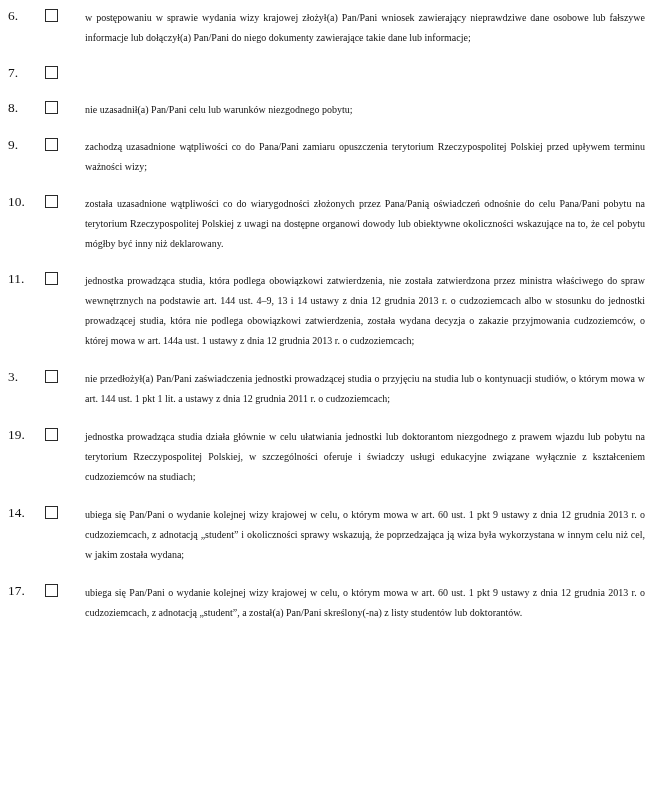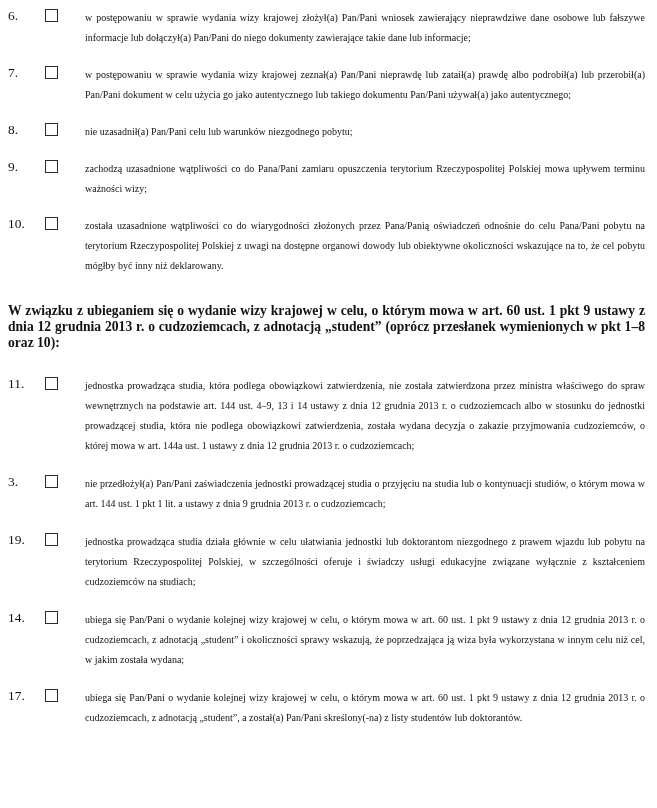--- a/index.html
+++ b/index.html
@@ -54,53 +54,51 @@
 
   <div class="row">
     <span class="num">6.</span>
     <span><span class="cbx"></span></span>
     <p class="txt">w postępowaniu w sprawie wydania wizy krajowej złożył(a) Pan/Pani wniosek zawierający nieprawdziwe dane osobowe lub fałszywe informacje lub dołączył(a) Pan/Pani do niego dokumenty zawierające takie dane lub informacje;</p>
   </div>
 
   <div class="row">
     <span class="num">7.</span>
     <span><span class="cbx"></span></span>
-    <p class="txt">w postępowaniu w sprawie wydania wizy krajowej zeznał(a) Pan/Pani nieprawdę lub zataił(a) prawdę albo podrobił(a) lub przerobił(a) Pan/Pani dokument w celu użycia go jako autentycznego lub takiego dokumentu Pan/Pani używał(a) jako autentycznego;</p>
   </div>
 
   <div class="row">
     <span class="num">8.</span>
     <span><span class="cbx"></span></span>
     <p class="txt">nie uzasadnił(a) Pan/Pani celu lub warunków niezgodnego pobytu;</p>
   </div>
 
   <div class="row">
     <span class="num">9.</span>
     <span><span class="cbx"></span></span>
-    <p class="txt">zachodzą uzasadnione wątpliwości co do Pana/Pani zamiaru opuszczenia terytorium Rzeczypospolitej Polskiej mowa upływem terminu ważności wizy;</p>
+    <p class="txt">zachodzą uzasadnione wątpliwości co do Pana/Pani zamiaru opuszczenia terytorium Rzeczypospolitej Polskiej przed upływem terminu ważności wizy;</p>
   </div>
 
   <div class="row">
     <span class="num">10.</span>
     <span><span class="cbx"></span></span>
     <p class="txt">została uzasadnione wątpliwości co do wiarygodności złożonych przez Pana/Panią oświadczeń odnośnie do celu Pana/Pani pobytu na terytorium Rzeczypospolitej Polskiej z uwagi na dostępne organowi dowody lub obiektywne okoliczności wskazujące na to, że cel pobytu mógłby być inny niż deklarowany.</p>
   </div>
 
-  <p class="heading">W związku z ubieganiem się o wydanie wizy krajowej w celu, o którym mowa w art. 60 ust. 1 pkt 9 ustawy z dnia 12 grudnia 2013 r. o cudzoziemcach, z adnotacją „student” (oprócz przesłanek wymienionych w pkt 1–8 oraz 10):</p>
 
   <div class="row p2">
     <span class="num">11.</span>
     <span><span class="cbx"></span></span>
     <p class="txt">jednostka prowadząca studia, która podlega obowiązkowi zatwierdzenia, nie została zatwierdzona przez ministra właściwego do spraw wewnętrznych na podstawie art. 144 ust. 4–9, 13 i 14 ustawy z dnia 12 grudnia 2013 r. o cudzoziemcach albo w stosunku do jednostki prowadzącej studia, która nie podlega obowiązkowi zatwierdzenia, została wydana decyzja o zakazie przyjmowania cudzoziemców, o której mowa w art. 144a ust. 1 ustawy z dnia 12 grudnia 2013 r. o cudzoziemcach;</p>
   </div>
 
   <div class="row p2">
     <span class="num">3.</span>
     <span><span class="cbx"></span></span>
-    <p class="txt">nie przedłożył(a) Pan/Pani zaświadczenia jednostki prowadzącej studia o przyjęciu na studia lub o kontynuacji studiów, o którym mowa w art. 144 ust. 1 pkt 1 lit. a ustawy z dnia 9 grudnia 2013 r. o cudzoziemcach;</p>
+    <p class="txt">nie przedłożył(a) Pan/Pani zaświadczenia jednostki prowadzącej studia o przyjęciu na studia lub o kontynuacji studiów, o którym mowa w art. 144 ust. 1 pkt 1 lit. a ustawy z dnia 12 grudnia 2011 r. o cudzoziemcach;</p>
   </div>
 
   <div class="row p2">
     <span class="num">19.</span>
     <span><span class="cbx"></span></span>
     <p class="txt">jednostka prowadząca studia działa głównie w celu ułatwiania jednostki lub doktorantom niezgodnego z prawem wjazdu lub pobytu na terytorium Rzeczypospolitej Polskiej, w szczególności oferuje i świadczy usługi edukacyjne związane wyłącznie z kształceniem cudzoziemców na studiach;</p>
   </div>
 
   <div class="row p2">
     <span class="num">14.</span>

